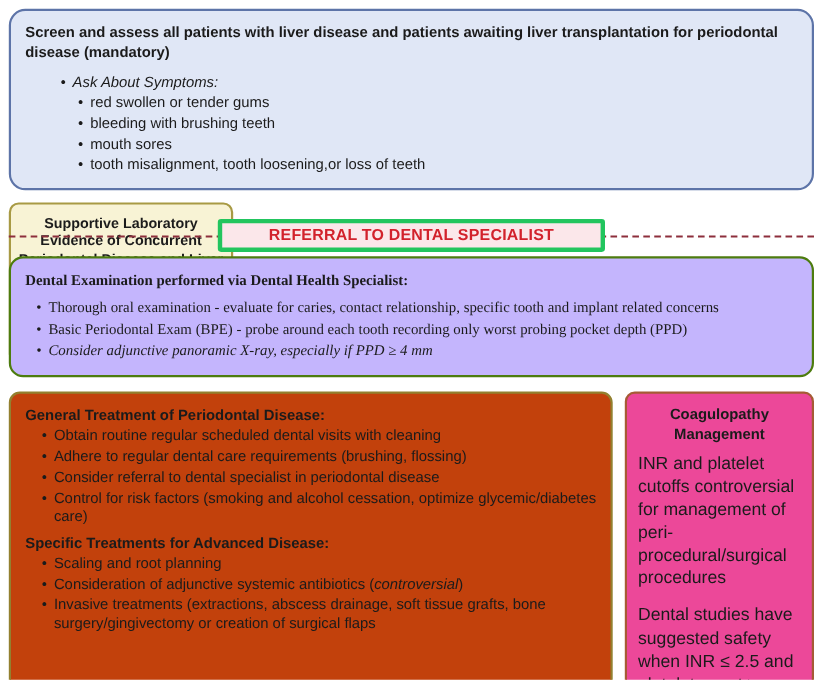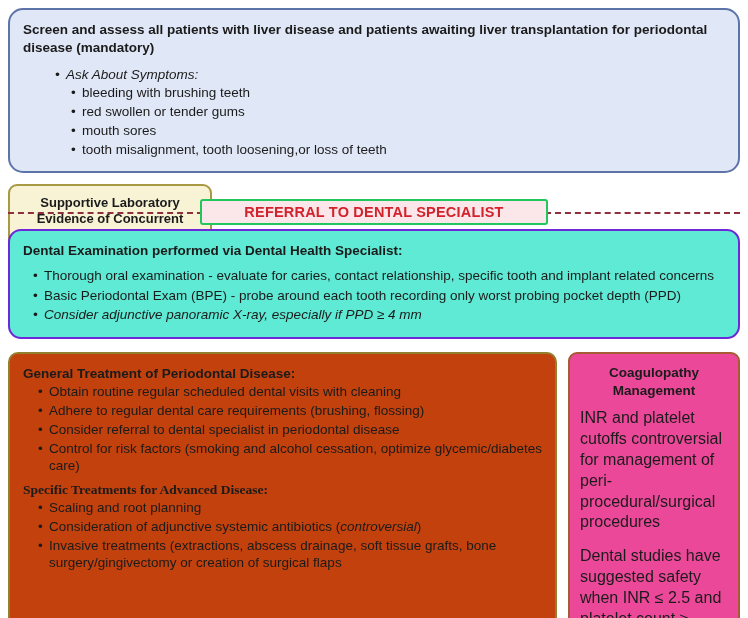--- a/index.html
+++ b/index.html
@@ -28,55 +28,55 @@
   ul.blist li { position: relative; padding-left: 11px; margin-bottom: 1px; }
   ul.blist li::before { content: "\2022"; position: absolute; left: 0; }
   .lvl1 { margin-left: 32px; }
   .lvl2 { margin-left: 48px; }
   .screener { margin-top: 15px; }
 
   
   .referral-row { position: relative; height: 36px; display: flex; align-items: center; justify-content: center; margin: 3px 0 4px 0; }
   .dash-line { position: absolute; left: 0; right: 0; top: 50%; border-top: 2px dashed #8d2f3c; }
   .referral-label {
-    position: relative; background: #fbe7ea; border: 2px solid #22c55e;
+    position: relative; background: #fbe7ea; border: 4px solid #22c55e;
     color: #d2222c; font-weight: bold; font-size: 14.5px;
     padding: 3px 42px; border-radius: 3px; letter-spacing: 0.2px;
   }
 
   
-  .exam { background: #5eead4; border: 2px solid #6d28d9; height: 138px; border-radius: 13px; }
+  .exam { background: #c4b5fd; border: 2px solid #4d7c0f; height: 138px; border-radius: 13px; font-family: Liberation Serif, serif; }
   .exam .title { margin-bottom: 7px; }
   .exam ul.blist { margin-left: 10px; }
   .exam ul.blist li { margin-bottom: 2px; }
 
   
   .row-bottom { flex: 1; margin-top: 13px; }
   .treatment { flex: 1; background: #c2410c; border: 2px solid #93802f; border-radius: 10px; }
   .treatment ul.blist { margin-left: 15px; }
-  .specific-title { margin-top: 6px; font-family: Liberation Serif, serif; }
+  .specific-title { margin-top: 6px; }
   .coag { width: 172px; background: #ec4899; border: 2px solid #a65b35; border-radius: 9px; padding: 10px 10px; }
   .coag .title { text-align: center; font-size: 13.5px; margin-bottom: 9px; }
   .coag p { font-size: 16px; line-height: 1.3; margin-bottom: 13px; }
 </style>
 </head>
 <body>
 
 <div class="page">
 
   <div class="row row-top">
 
     <section class="box screening">
       <p class="title">Screen and assess all patients with liver disease and patients awaiting liver transplantation for periodontal disease (mandatory)</p>
       <ul class="blist lvl1">
         <li class="italic">Ask About Symptoms:</li>
       </ul>
       <ul class="blist lvl2">
+        <li>red swollen or tender gums</li>
         <li>bleeding with brushing teeth</li>
-        <li>red swollen or tender gums</li>
         <li>mouth sores</li>
         <li>tooth misalignment, tooth loosening,or loss of teeth</li>
       </ul>
     </section>
 
     <aside class="box lab">
       <p class="title">Supportive Laboratory Evidence of Concurrent Periodontal Disease and Liver Disease</p>
       <div class="lab-items">
         <div>↑ ALT</div>
         <div>↑ AST</div>

